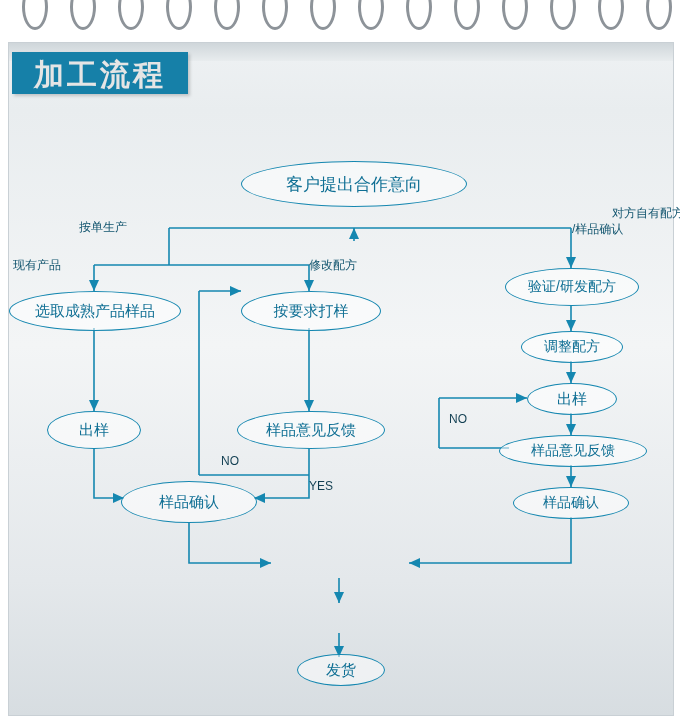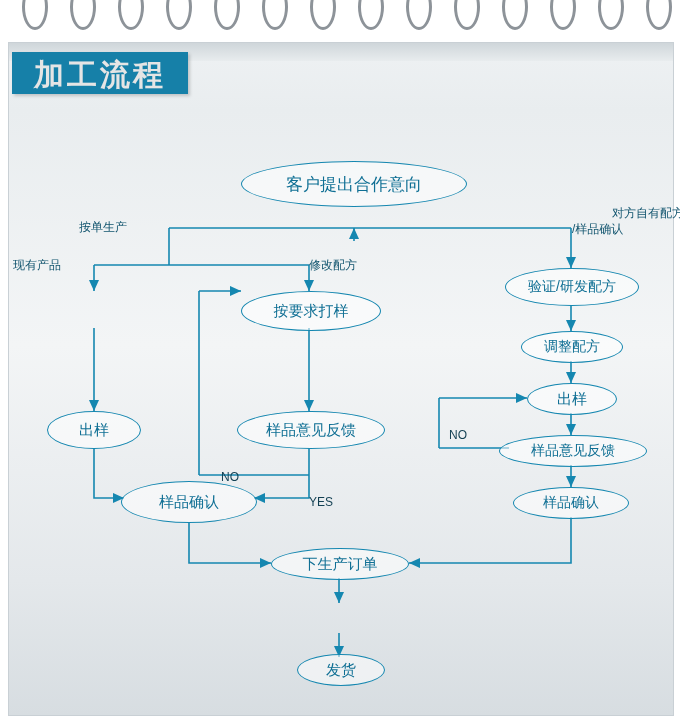--- a/index.html
+++ b/index.html
@@ -66,21 +66,21 @@
     white-space:nowrap;
     box-sizing:border-box;
   }
   .lbl{
     position:absolute;
     color:#11546e;
     font-size:12px;
     white-space:nowrap;
     line-height:1.15;
   }
-  .lbl.en{color:#123f52;font-size:12px;margin-top:16px;}
+  .lbl.en{color:#123f52;font-size:12px;}
   svg.lines{position:absolute;left:0;top:0;width:664px;height:672px;}
 </style>
 </head>
 <body>
 
 <div id="page">
 
   <div class="binder">
     <div class="ring" style="left:22px"></div>
     <div class="ring" style="left:70px"></div>
@@ -151,40 +151,40 @@
 
         <path d="M330,535 L330,560" marker-end="url(#ar)"></path>
 
         <path d="M330,590 L330,614" marker-end="url(#ar)"></path>
       </g>
     </svg>
 
     <div class="chart">
       <div class="node" style="left:232px;top:118px;width:226px;height:46px;font-size:17px;">客户提出合作意向</div>
 
+      <div class="node" style="left:0px;top:248px;width:172px;height:40px;font-size:15px;">选取成熟产品样品</div>
 
       <div class="node" style="left:232px;top:248px;width:140px;height:40px;font-size:15px;">按要求打样</div>
 
       <div class="node" style="left:496px;top:225px;width:134px;height:38px;font-size:14px;">验证/研发配方</div>
 
       <div class="node" style="left:512px;top:288px;width:102px;height:32px;font-size:14px;">调整配方</div>
 
       <div class="node" style="left:518px;top:340px;width:90px;height:32px;font-size:15px;">出样</div>
 
       <div class="node" style="left:38px;top:368px;width:94px;height:38px;font-size:15px;">出样</div>
 
       <div class="node" style="left:228px;top:368px;width:148px;height:38px;font-size:15px;">样品意见反馈</div>
 
       <div class="node" style="left:490px;top:392px;width:148px;height:32px;font-size:14px;">样品意见反馈</div>
 
       <div class="node" style="left:112px;top:438px;width:136px;height:42px;font-size:15px;">样品确认</div>
 
       <div class="node" style="left:504px;top:444px;width:116px;height:32px;font-size:14px;">样品确认</div>
 
-      <div class="node" style="left:262px;top:505px;width:138px;height:32px;font-size:15px;">下生产订单</div>
 
 
       <div class="node" style="left:288px;top:611px;width:88px;height:32px;font-size:15px;">发货</div>
 
       <div class="lbl" style="left:70px;top:178px;">按单生产</div>
       <div class="lbl" style="left:563px;top:164px;margin-left:40px;">对方自有配方</div>
       <div class="lbl" style="left:563px;top:180px;">/样品确认</div>
       <div class="lbl" style="left:4px;top:216px;">现有产品</div>
       <div class="lbl" style="left:300px;top:216px;">修改配方</div>
       <div class="lbl en" style="left:212px;top:412px;">NO</div>

